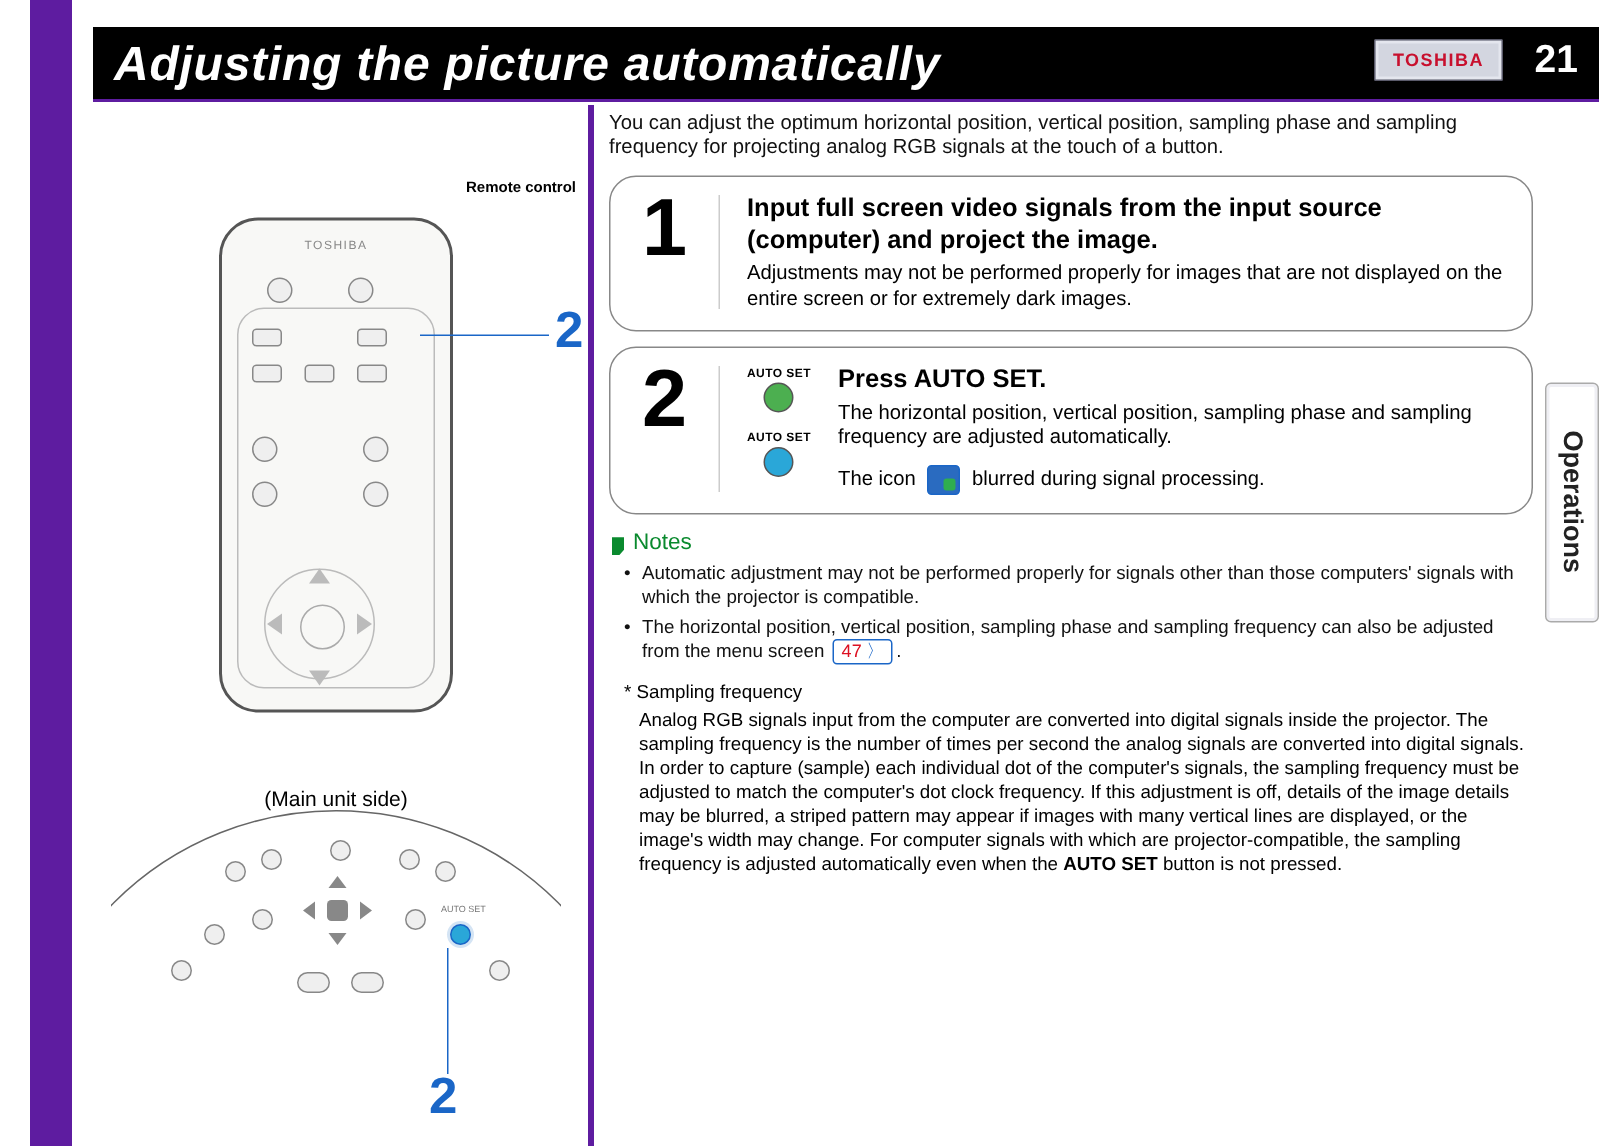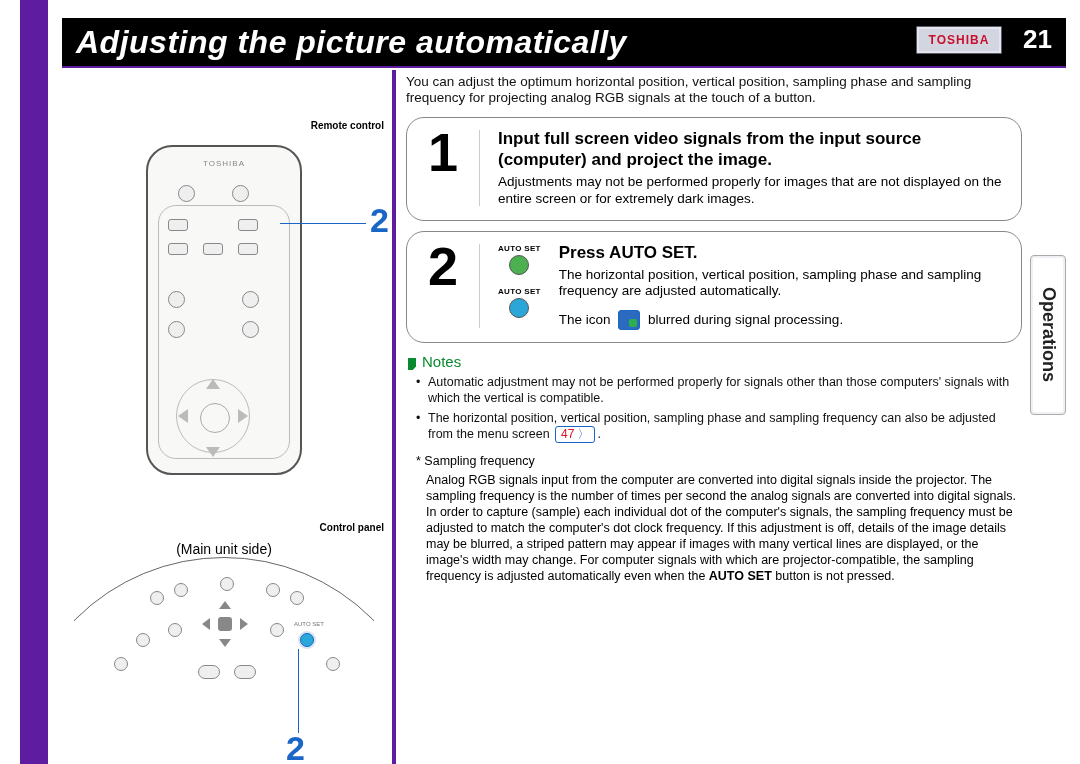--- a/index.html
+++ b/index.html
@@ -163,21 +163,20 @@
         <div class="arrow lf"></div>
         <div class="arrow rt"></div>
       </div>
 
       <div class="float-line" style="left:216px; top:84px; width:86px; height:1px;"></div>
       <div class="floating-2" style="left:306px; top:62px;">2</div>
     </div>
   </div>
 
   <div class="panel-wrap">
-    <div class="lc-label">Control panel</div>
     <div class="lc-sublabel">(Main unit side)</div>
     <div class="panel-svg-holder">
       <div class="panel">
         <div class="arc"></div>
         <div class="btn" style="left:76px; top:34px;"></div>
         <div class="btn" style="left:100px; top:26px;"></div>
         <div class="btn" style="left:146px; top:20px;"></div>
         <div class="btn" style="left:192px; top:26px;"></div>
         <div class="btn" style="left:216px; top:34px;"></div>
         <div class="dpad">
@@ -233,21 +232,21 @@
           <span>blurred during signal processing.</span>
         </div>
       </div>
     </div>
 
     <div class="notes-hdr">
       <span class="nicon"></span>
       <span>Notes</span>
     </div>
     <ul class="notes">
-      <li>Automatic adjustment may not be performed properly for signals other than those computers' signals with which the vertical is compatible.</li>
+      <li>Automatic adjustment may not be performed properly for signals other than those computers' signals with which the projector is compatible.</li>
       <li>
         <span>The horizontal position, vertical position, sampling phase and sampling frequency can also be adjusted from the menu screen</span>
         <span class="page-ref">
           <span>47</span>
             <span class="arrow">〉</span>
         </span>.
       </li>
     </ul>
 
     <div class="term-block">

